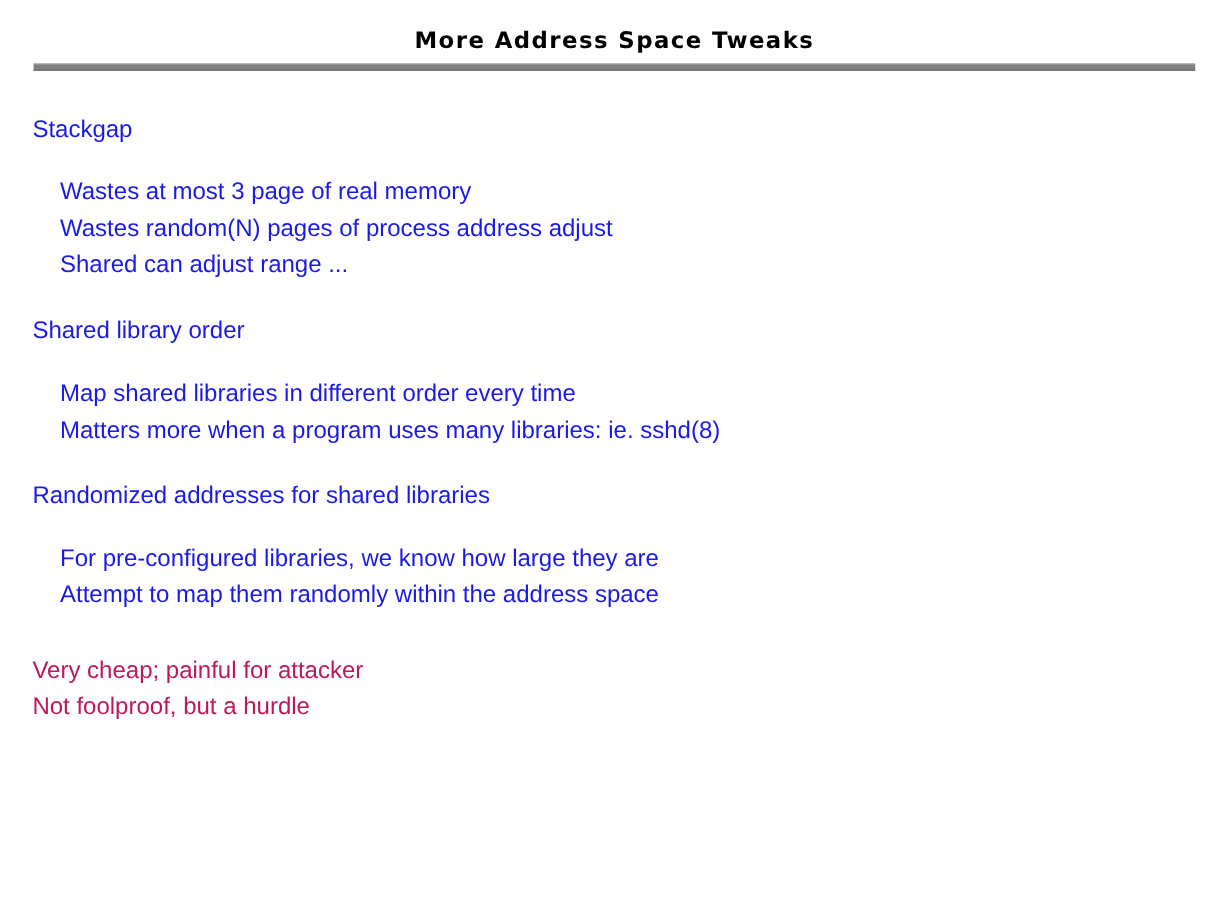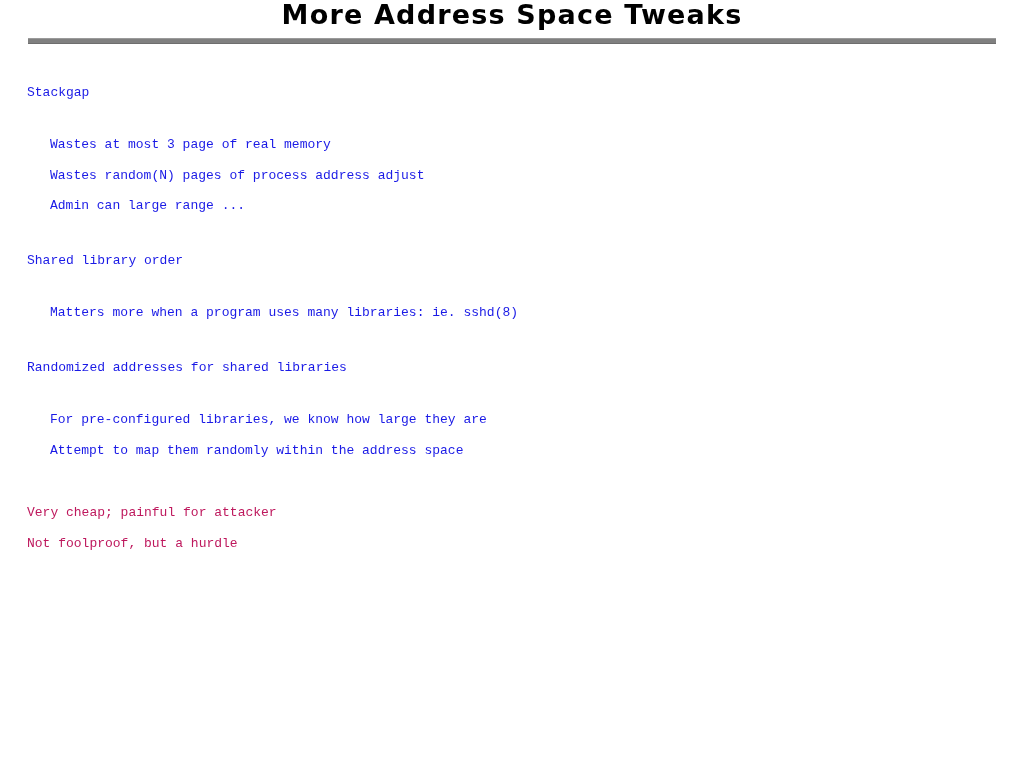--- a/index.html
+++ b/index.html
@@ -15,40 +15,41 @@
   }
   .slide {
     position: relative;
     width: 1024px;
     height: 768px;
     box-sizing: border-box;
   }
   .slide-title {
     text-align: center;
     font-family: "DejaVu Sans", sans-serif;
-    font-size: 27px;
+    font-size: 19px;
     font-weight: bold;
     color: #000000;
     letter-spacing: 1.2px;
     line-height: 1.1;
+    margin-top: 24px;
   }
   .title-rule {
     margin: 8px 28px 0 28px;
     height: 4px;
     background: #808080;
     border-top: 1px solid #9a9a9a;
     border-bottom: 1px solid #6e6e6e;
   }
   .body {
     padding: 34px 0 0 0;
   }
   .line {
     color: #1a1ae6;
-    font-family: Liberation Mono, monospace;
-    font-size: 13px;
+    font-family: Liberation Sans, sans-serif;
+    font-size: 20px;
     line-height: 30.5px;
     white-space: pre;
   }
   .lvl0 {
     margin-left: 27px;
   }
   .lvl1 {
     margin-left: 50px;
   }
   .red {
@@ -71,26 +72,27 @@
 
   <div class="slide-title">More Address Space Tweaks</div>
   <div class="title-rule"></div>
 
   <div class="body">
 
     <div class="line lvl0">Stackgap</div>
     <div class="gap-small"></div>
     <div class="line lvl1">Wastes at most 3 page of real memory</div>
     <div class="line lvl1">Wastes random(N) pages of process address adjust</div>
-    <div class="line lvl1">Admin can large range ...</div>
+    <div class="line lvl1">Shared can adjust range ...</div>
 
     <div class="gap-block"></div>
 
     <div class="line lvl0">Shared library order</div>
     <div class="gap-small"></div>
+    <div class="line lvl1">Map shared libraries in different order every time</div>
     <div class="line lvl1">Matters more when a program uses many libraries: ie. sshd(8)</div>
 
     <div class="gap-block"></div>
 
     <div class="line lvl0">Randomized addresses for shared libraries</div>
     <div class="gap-small"></div>
     <div class="line lvl1">For pre-configured libraries, we know how large they are</div>
     <div class="line lvl1">Attempt to map them randomly within the address space</div>
 
     <div class="gap-big"></div>

